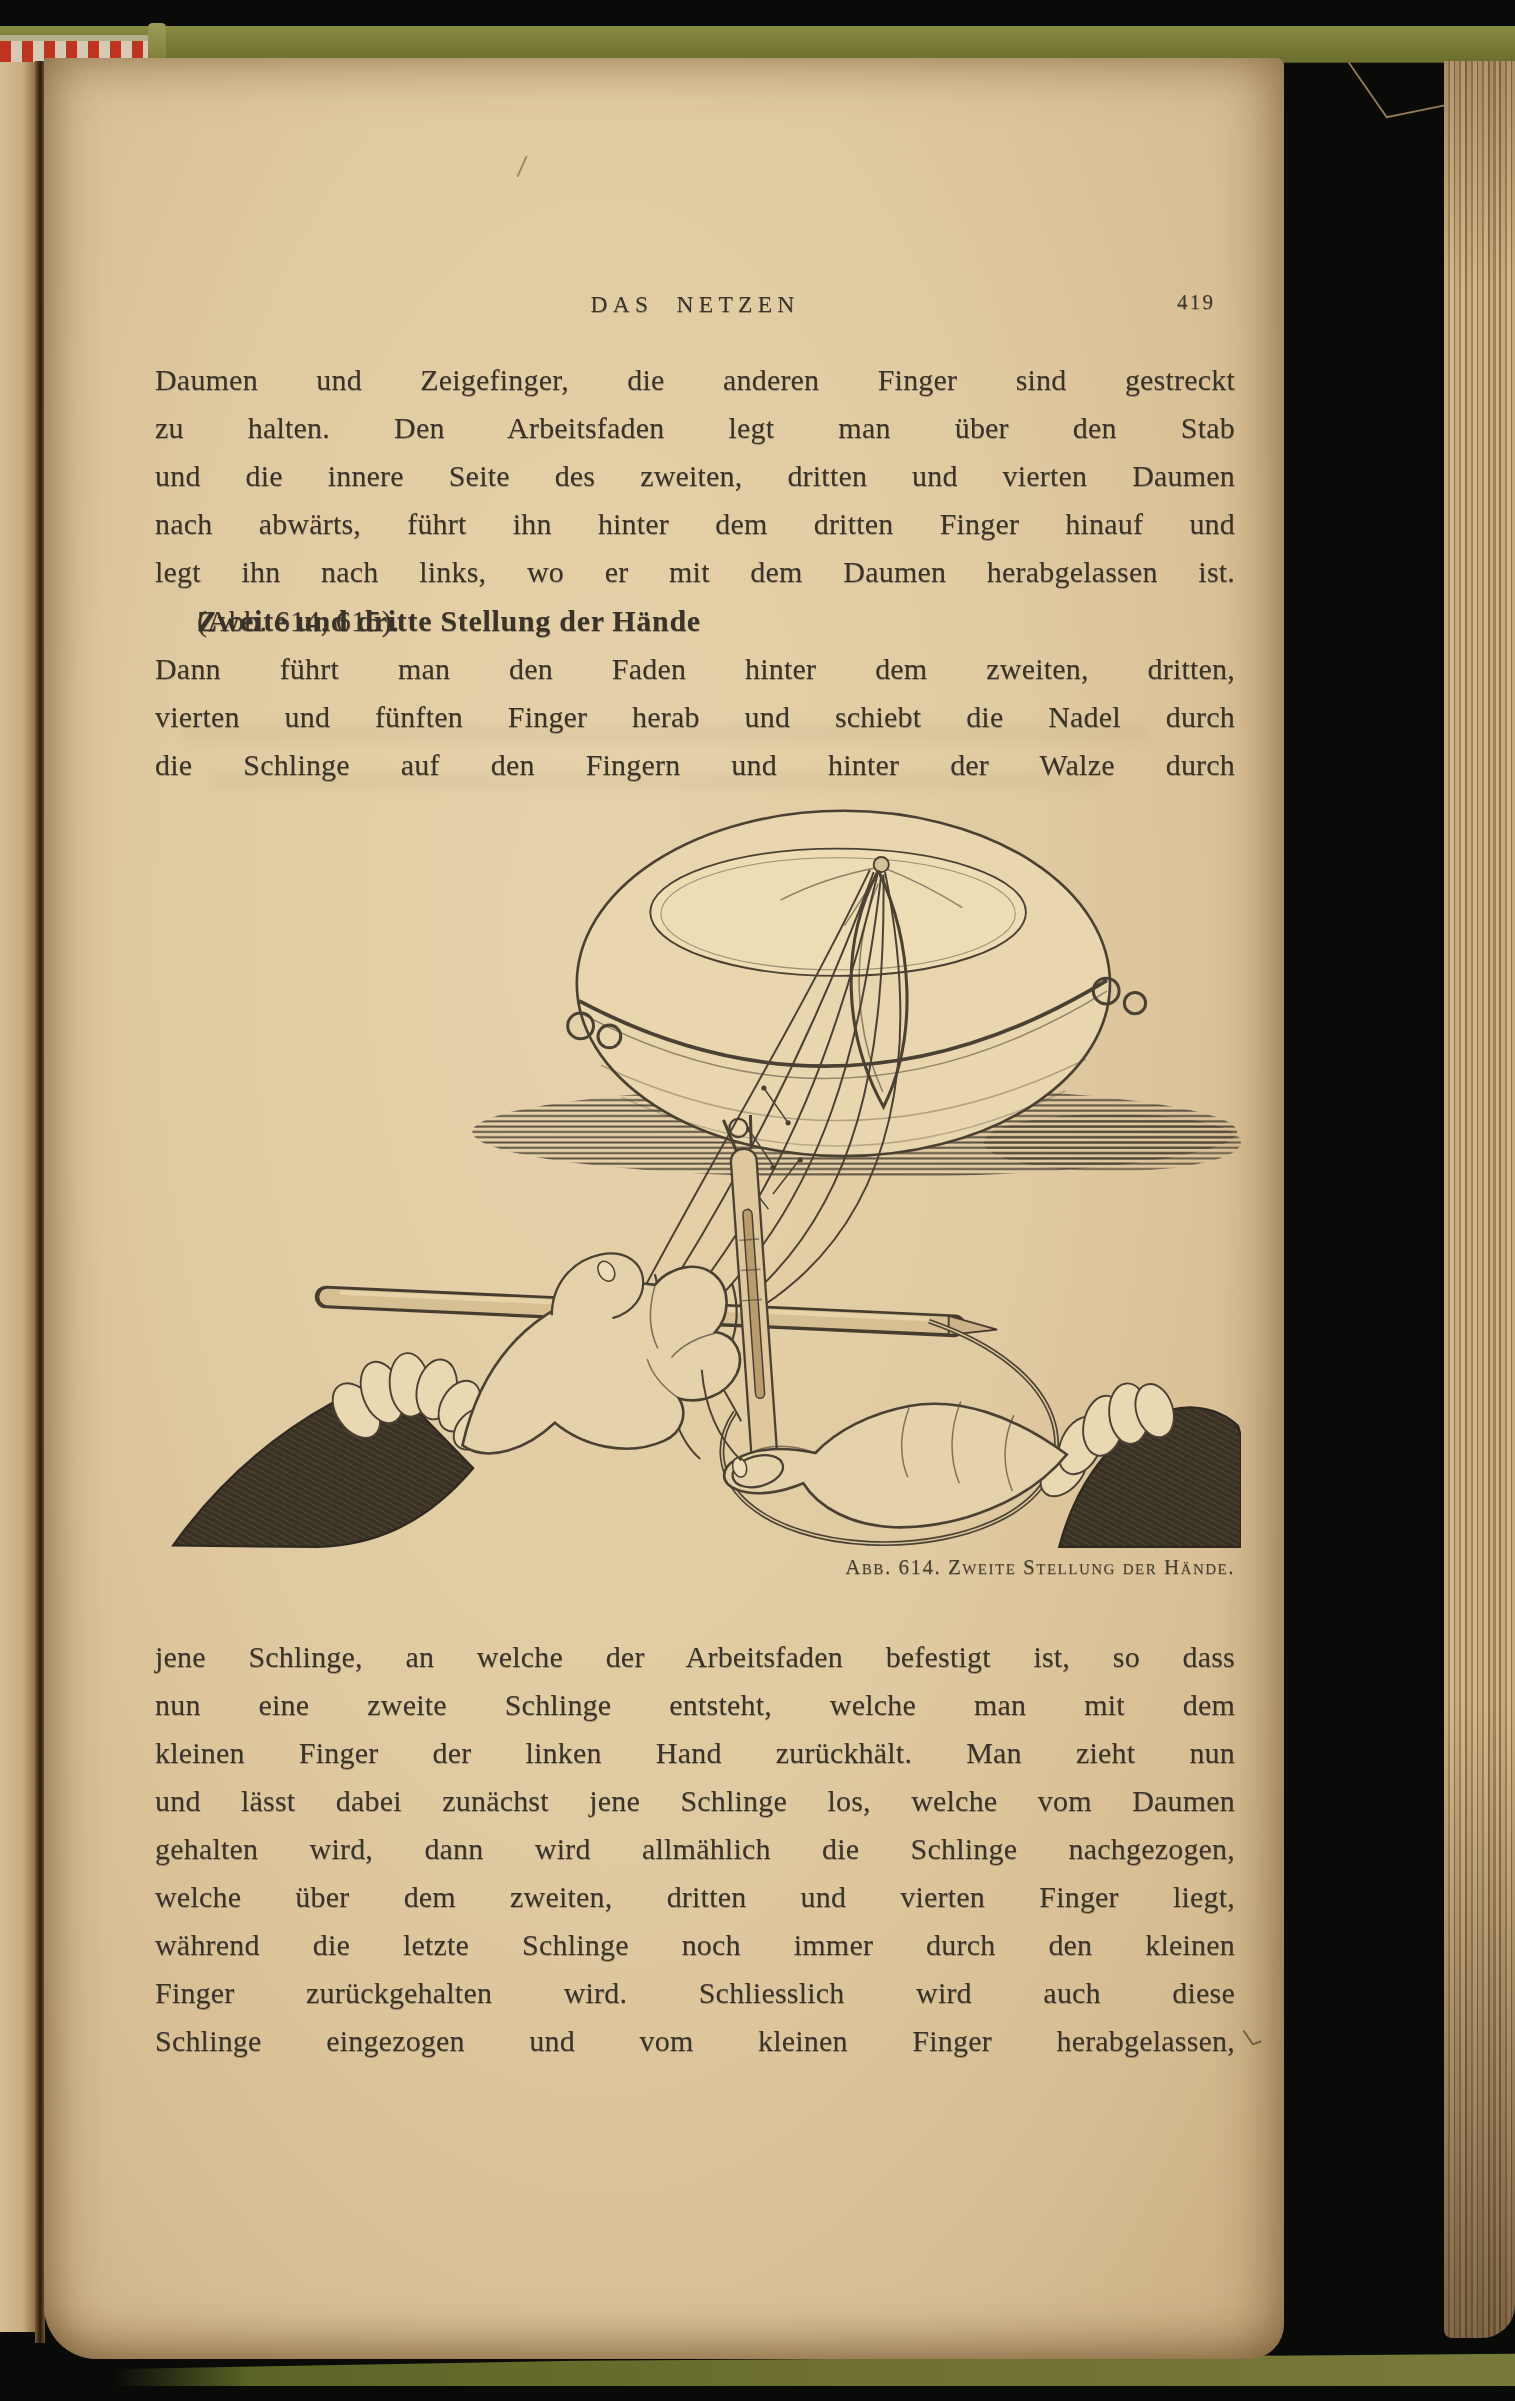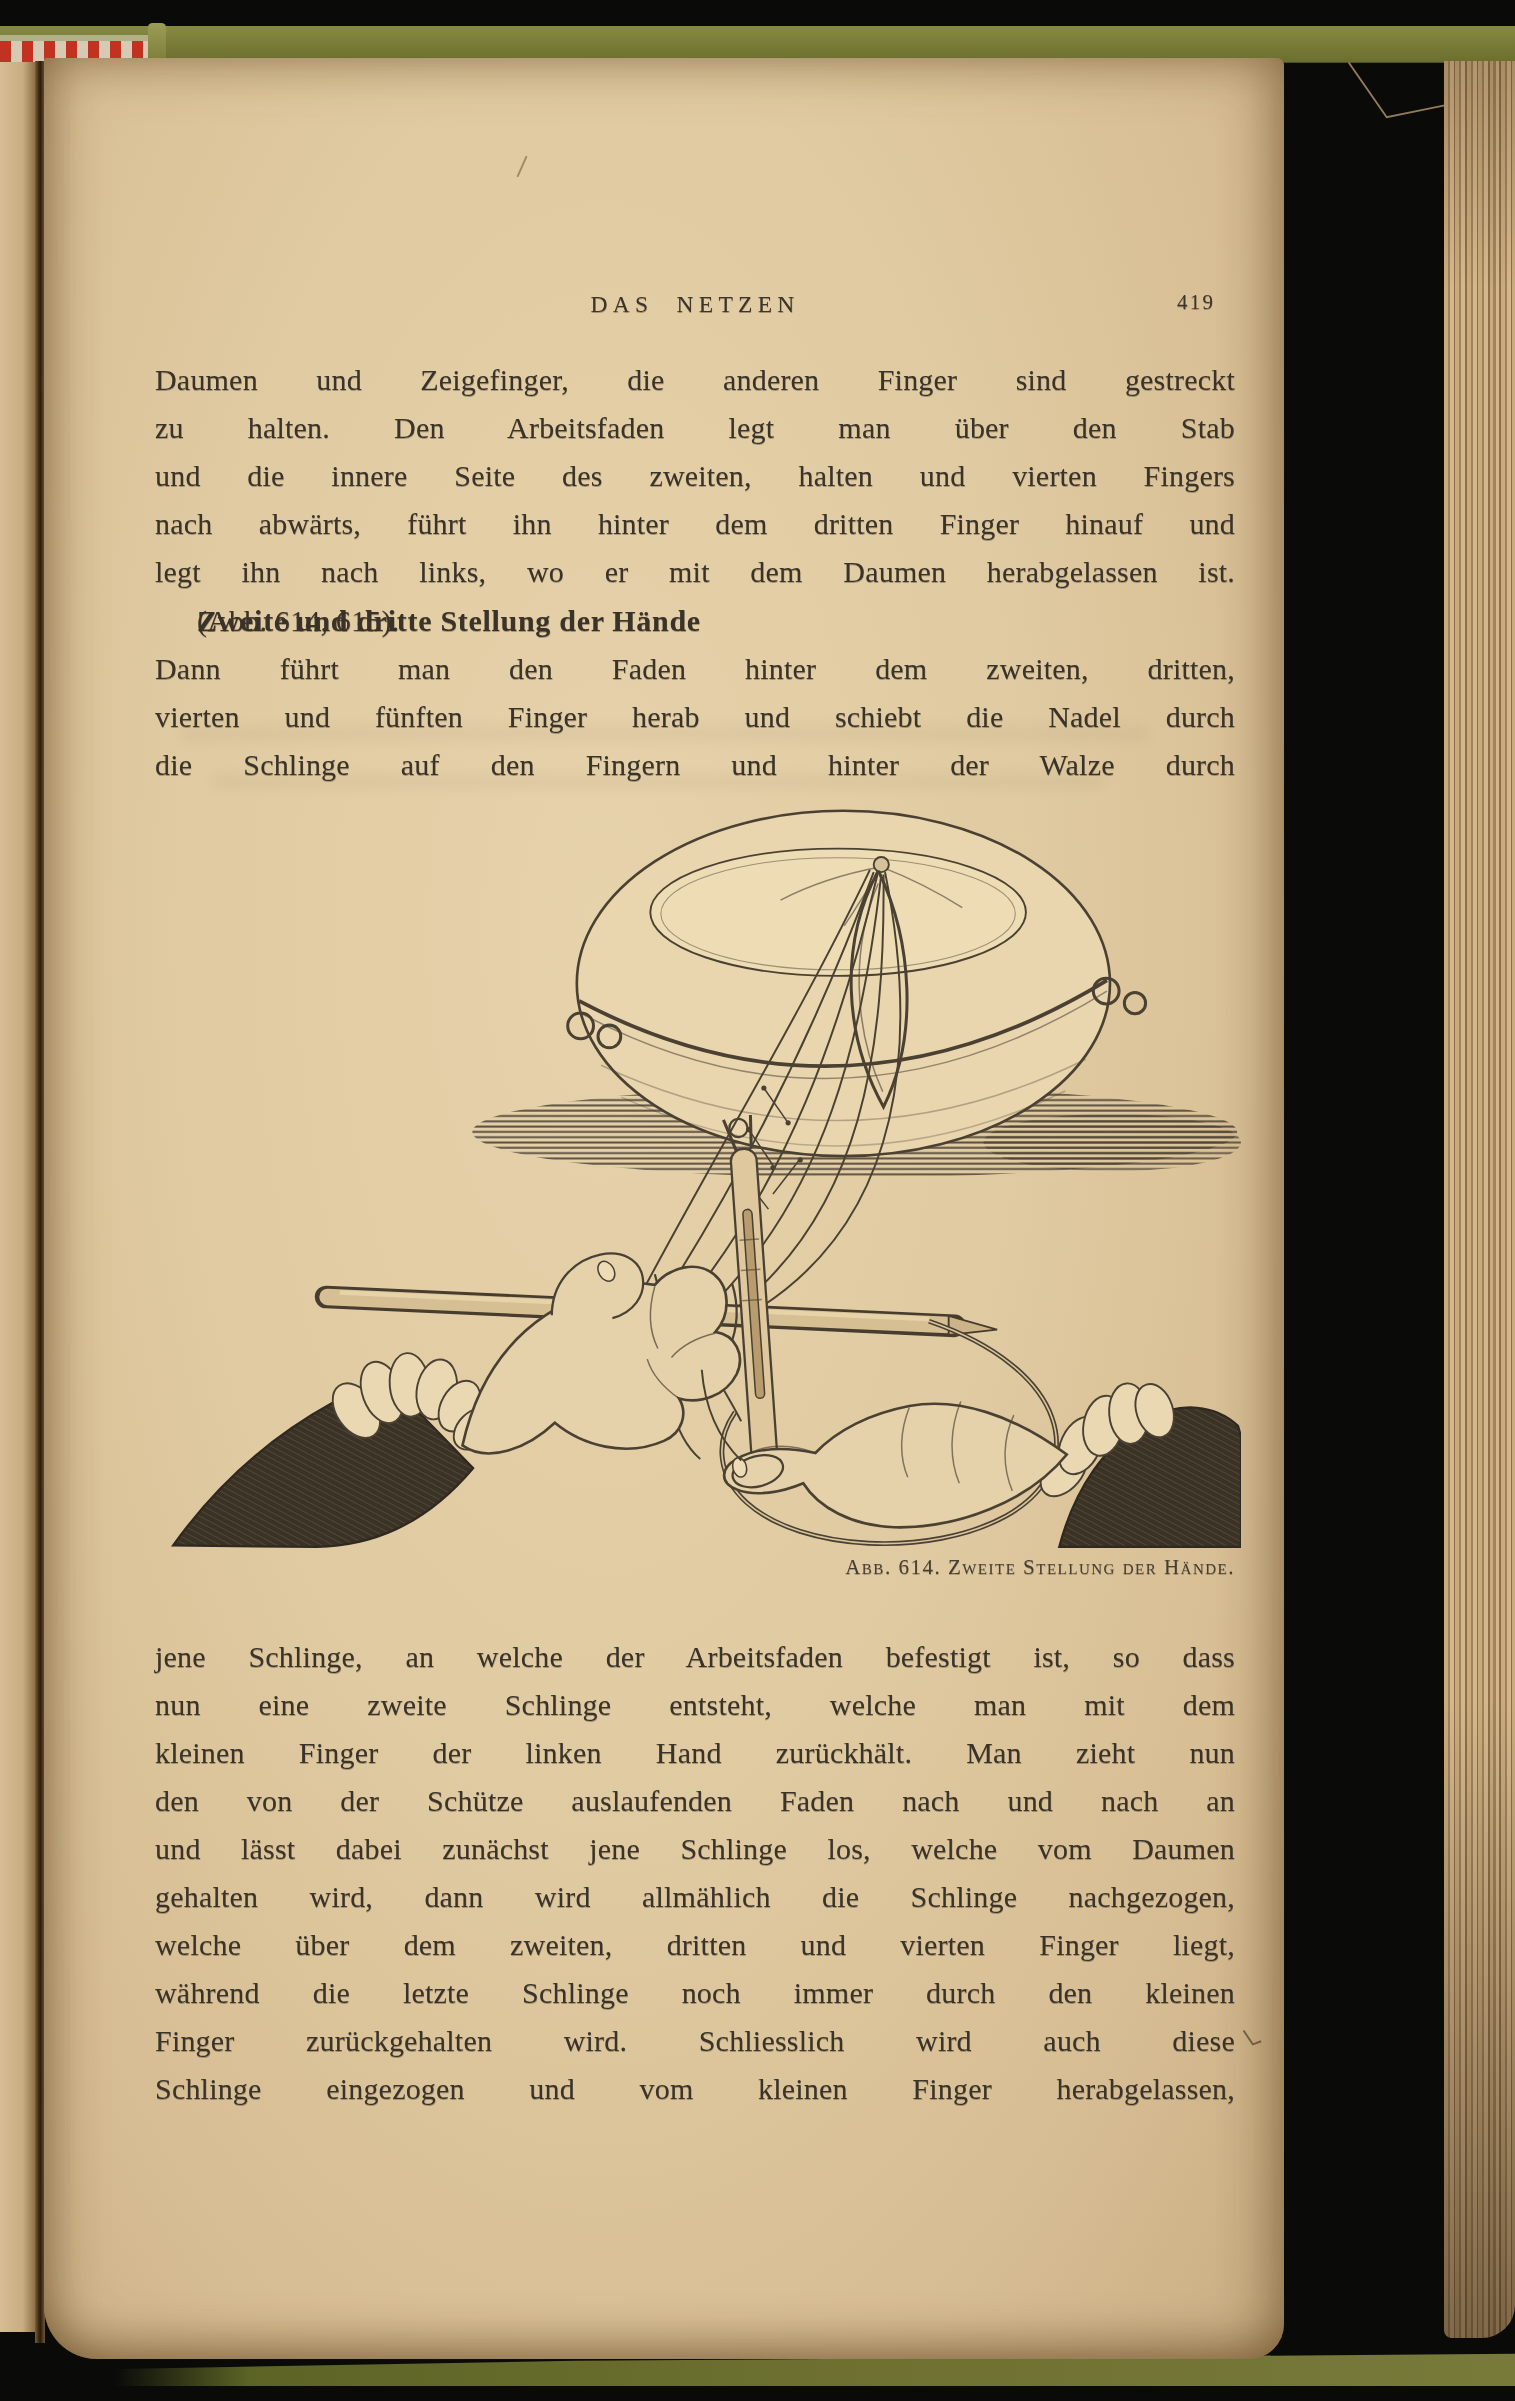--- a/index.html
+++ b/index.html
@@ -110,21 +110,21 @@
   <div class="ghost-smudge g2"></div>
 
   <div class="running-head">
     <div class="rh-title">DAS NETZEN</div>
     <div class="rh-num">419</div>
   </div>
 
   <div class="para p1">
     <span class="tline">Daumen und Zeigefinger, die anderen Finger sind gestreckt</span>
     <span class="tline">zu halten.  Den Arbeitsfaden legt man über den Stab</span>
-    <span class="tline">und die innere Seite des zweiten, halten und vierten Fingers</span>
+    <span class="tline">und die innere Seite des zweiten, dritten und vierten Daumen</span>
     <span class="tline">nach abwärts, führt ihn hinter dem dritten Finger hinauf und</span>
     <span class="tline">legt ihn nach links, wo er mit dem Daumen herabgelassen ist.</span>
   </div>
 
   <div class="para p2">
     <span class="tline indent">
       <span class="lead">Zweite und dritte Stellung der Hände</span>
         <span> (Abb. 614, 615).</span>
     </span>
     <span class="tline">Dann führt man den Faden hinter dem zweiten, dritten,</span>
@@ -240,21 +240,20 @@
       <path d="M770,892 C740,862 722,822 718,772" fill="none" stroke="#4a4133" stroke-width="2.6"></path>
     </svg>
   </div>
 
   <div class="figure-caption">Abb. 614. Zweite Stellung der Hände.</div>
 
   <div class="para p3">
     <span class="tline">jene Schlinge, an welche der Arbeitsfaden befestigt ist, so dass</span>
     <span class="tline">nun eine zweite Schlinge entsteht, welche man mit dem</span>
     <span class="tline">kleinen Finger der linken Hand zurückhält.  Man zieht nun</span>
-    <span class="tline">den von der Schütze auslaufenden Faden nach und nach an</span>
     <span class="tline">und lässt dabei zunächst jene Schlinge los, welche vom Daumen</span>
     <span class="tline">gehalten wird, dann wird allmählich die Schlinge nachgezogen,</span>
     <span class="tline">welche über dem zweiten, dritten und vierten Finger liegt,</span>
     <span class="tline">während die letzte Schlinge noch immer durch den kleinen</span>
     <span class="tline">Finger zurückgehalten wird.  Schliesslich wird auch diese</span>
     <span class="tline">Schlinge eingezogen und vom kleinen Finger herabgelassen,</span>
   </div>
 
   <svg class="mark-check" width="26" height="23" viewBox="0 0 34 30">
     <polyline points="6,2 18,20 29,16" fill="none" stroke="#5d4c36" stroke-width="2.5" opacity=".8"></polyline>

